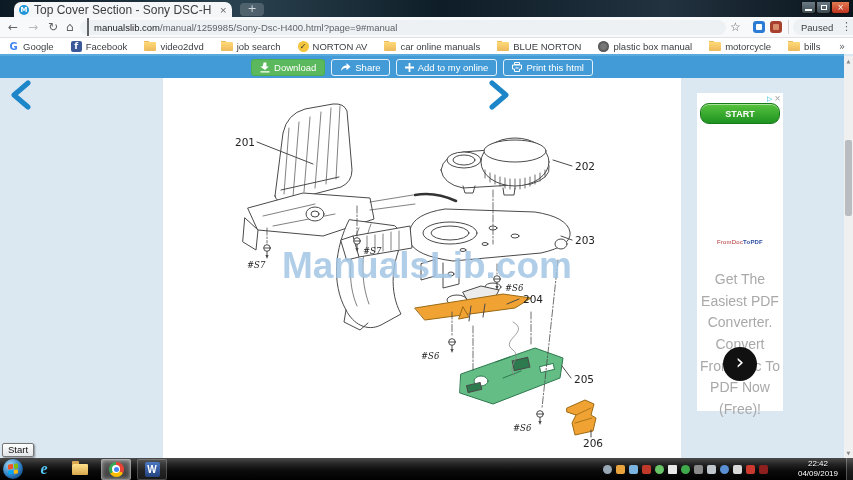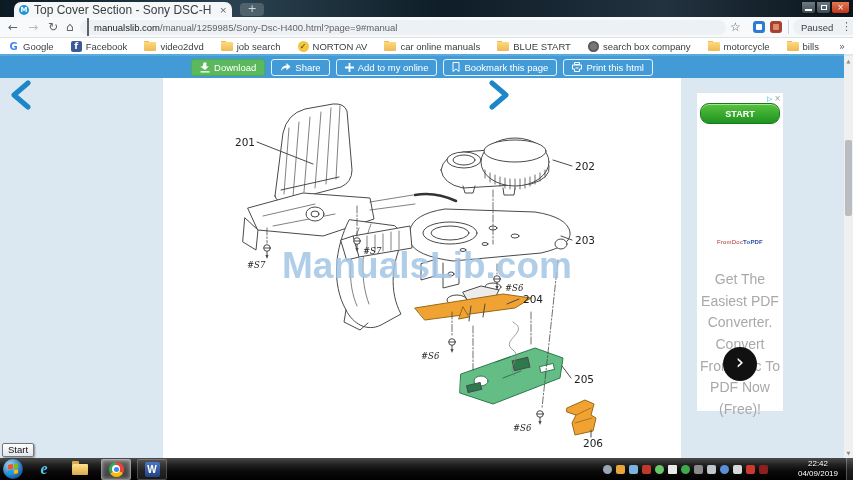--- a/index.html
+++ b/index.html
@@ -210,25 +210,25 @@
         <div class="bm">
           <span class="bmi norton">✓</span>
           <span class="bml">NORTON AV</span>
         </div>
         <div class="bm">
           <span class="bmi folder"></span>
           <span class="bml">car online manuals</span>
         </div>
         <div class="bm">
           <span class="bmi folder"></span>
-          <span class="bml">BLUE START</span>
+          <span class="bml">BLUE NORTON</span>
         </div>
         <div class="bm">
           <span class="bmi gear"></span>
-          <span class="bml">search box company</span>
+          <span class="bml">plastic box manual</span>
         </div>
         <div class="bm">
           <span class="bmi folder"></span>
           <span class="bml">motorcycle</span>
         </div>
         <div class="bm">
           <span class="bmi folder"></span>
           <span class="bml">bills</span>
         </div>
       </div>
@@ -246,26 +246,20 @@
       <svg width="11" height="10" viewBox="0 0 11 10">
           <path d="M1,9 C1.5,5 4,3.6 6.5,3.5 L6.5,1 L10.5,4.7 L6.5,8.2 L6.5,5.8 C4.5,5.8 2.5,6.6 1,9 Z" fill="#fff"></path>
         </svg>
       <span>Share</span>
     </div>
     <div class="mlbtn">
       <svg width="9" height="9" viewBox="0 0 9 9">
           <path d="M3.6,0 h1.8 v3.6 H9 v1.8 H5.4 V9 H3.6 V5.4 H0 V3.6 h3.6 Z" fill="#fff"></path>
         </svg>
       <span>Add to my online</span>
-    </div>
-    <div class="mlbtn">
-      <svg width="8" height="10" viewBox="0 0 8 10">
-          <path d="M1,0.5 h6 v9 L4,7 L1,9.5 Z" fill="none" stroke="#fff"></path>
-        </svg>
-      <span>Bookmark this page</span>
     </div>
     <div class="mlbtn">
       <svg width="10" height="10" viewBox="0 0 10 10">
           <path d="M2.5,0.5 h5 v2 h-5 Z M0.5,3 h9 v4 h-2 v2.5 h-5 V7 h-2 Z M3.5,6 h3" fill="none" stroke="#fff"></path>
         </svg>
       <span>Print this html</span>
     </div>
   </div>
 
   <div id="page" class="abs">

